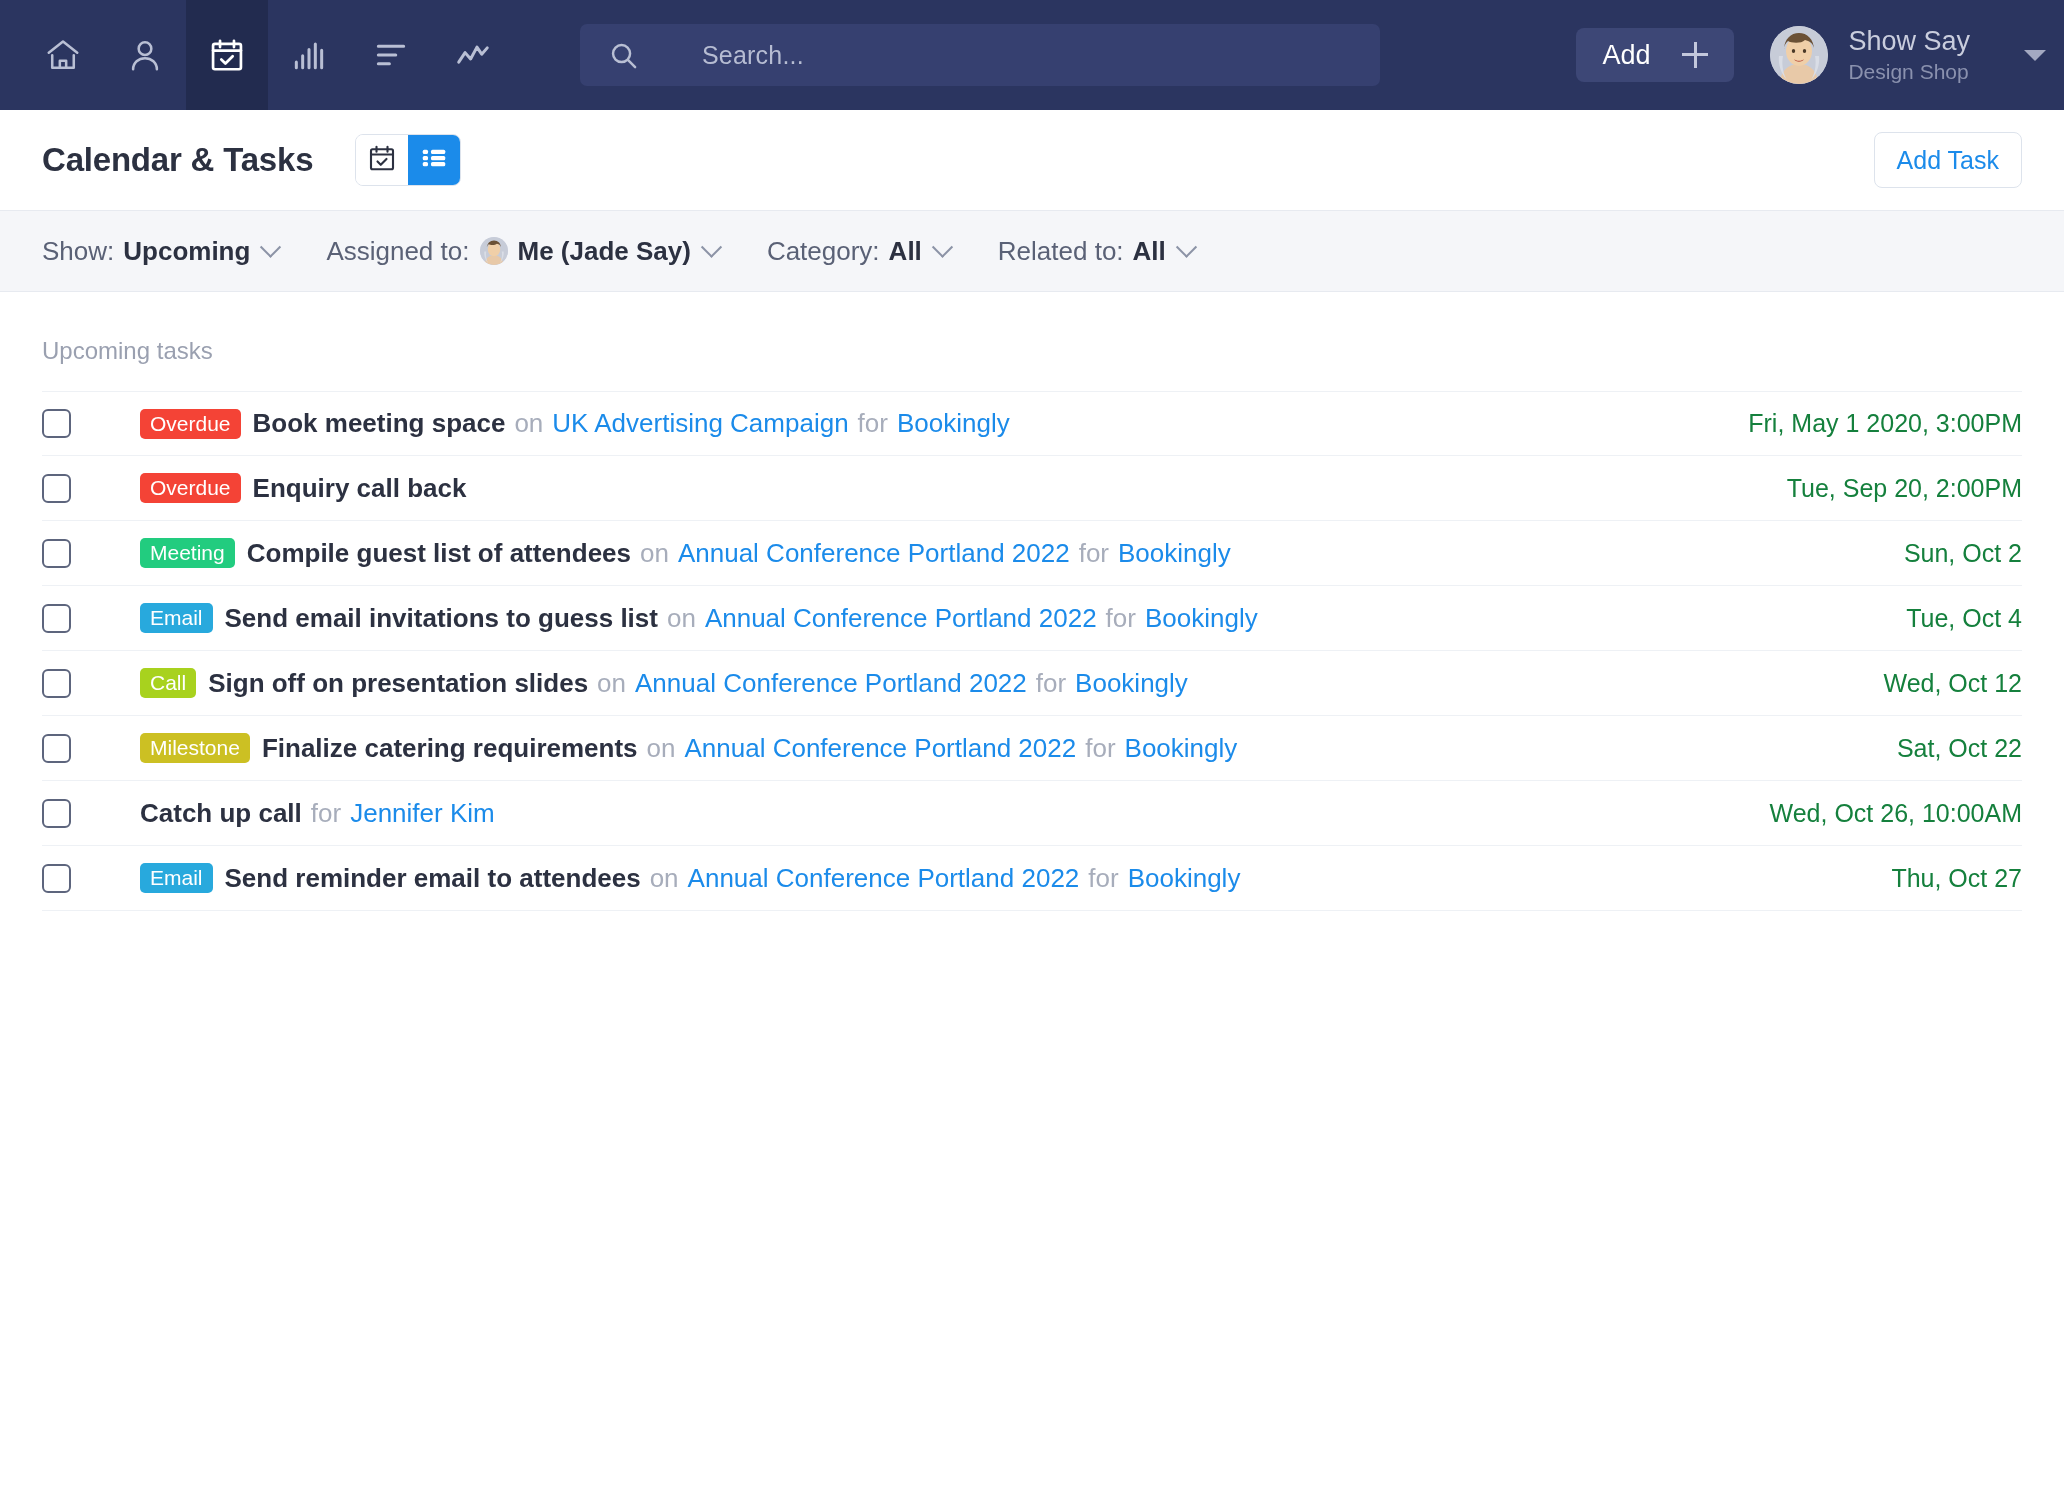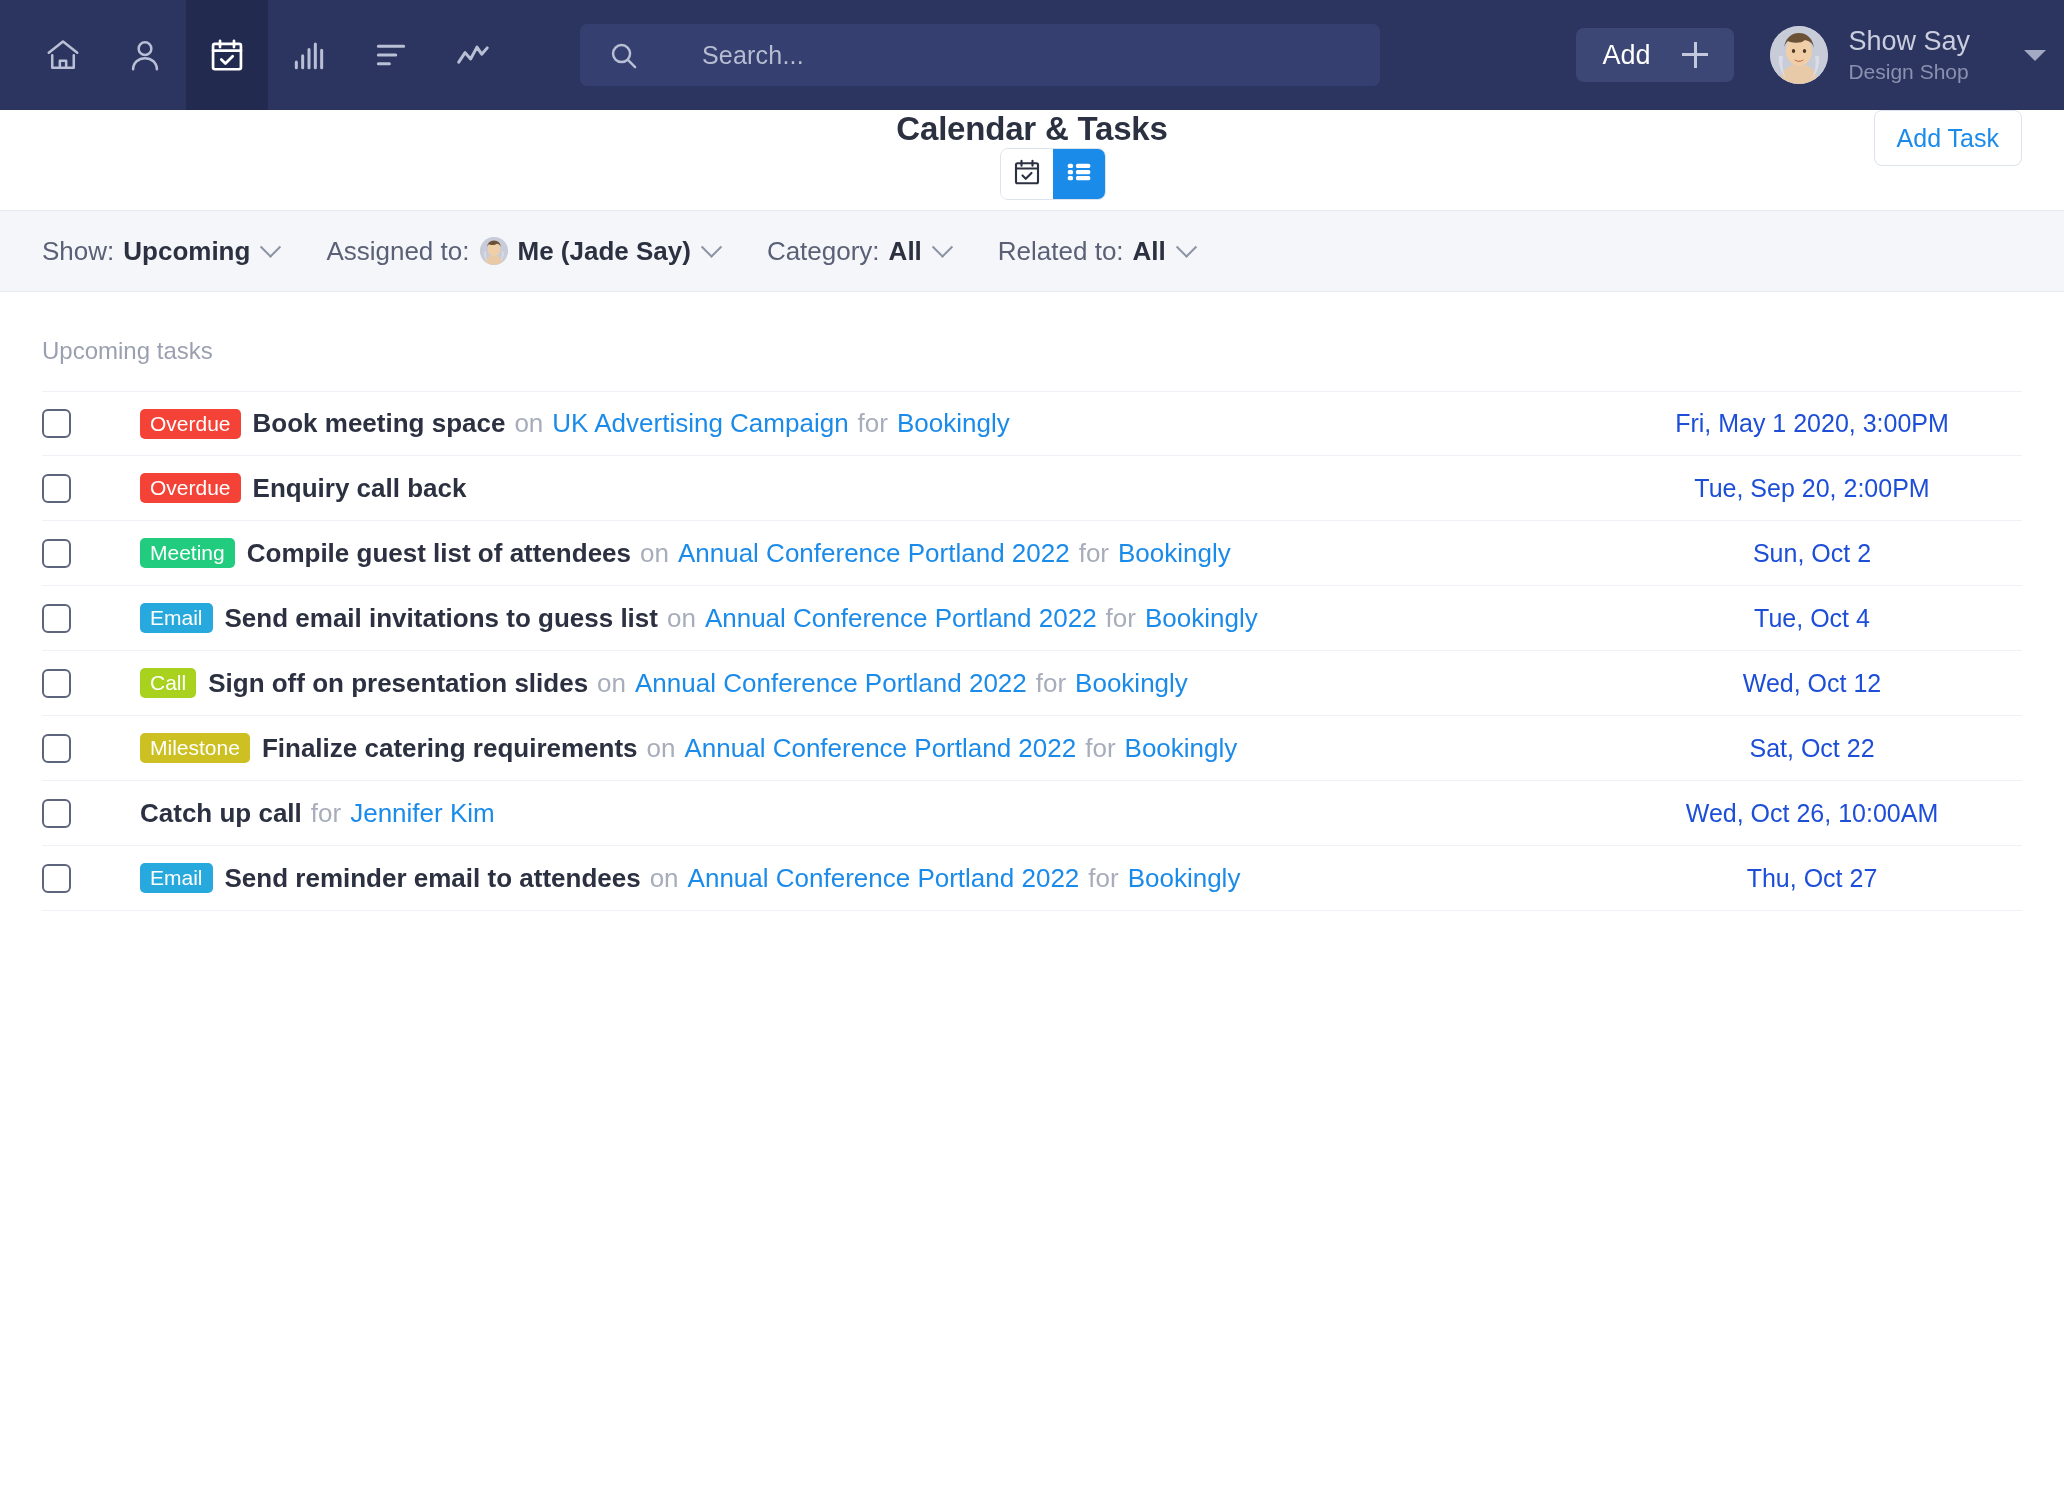--- a/index.html
+++ b/index.html
@@ -102,21 +102,20 @@
   }
 
   
   .page-header {
     height: 100px;
     display: flex;
     align-items: center;
     padding: 0 42px;
     background: #fff;
     position: relative;
-    flex-direction: column;
   }
   .page-title {
     font-size: 33px;
     font-weight: bold;
     color: #2c3141;
     letter-spacing: -.2px;
   }
   .view-toggle {
     margin-left: 42px;
     display: flex;
@@ -217,24 +216,24 @@
     border-radius: 5px;
     padding: 4px 10px 5px 10px;
     margin-right: 12px;
     line-height: 1;
     white-space: nowrap;
   }
   .t-title { color: #2c3141; font-weight: bold; }
   .t-conn  { color: #a7adbb; font-weight: normal; margin: 0 9px; }
   .t-link  { color: #1b8bea; }
   .date-cell {
-    color: #1d4ed8;
+    color: #15803d;
     font-size: 25px;
     width: 420px;
-    text-align: center;
+    text-align: right;
     flex: none;
     white-space: nowrap;
   }
 </style>
 </head>
 <body>
 
 <div class="topnav">
   <div class="nav-icons">
 

